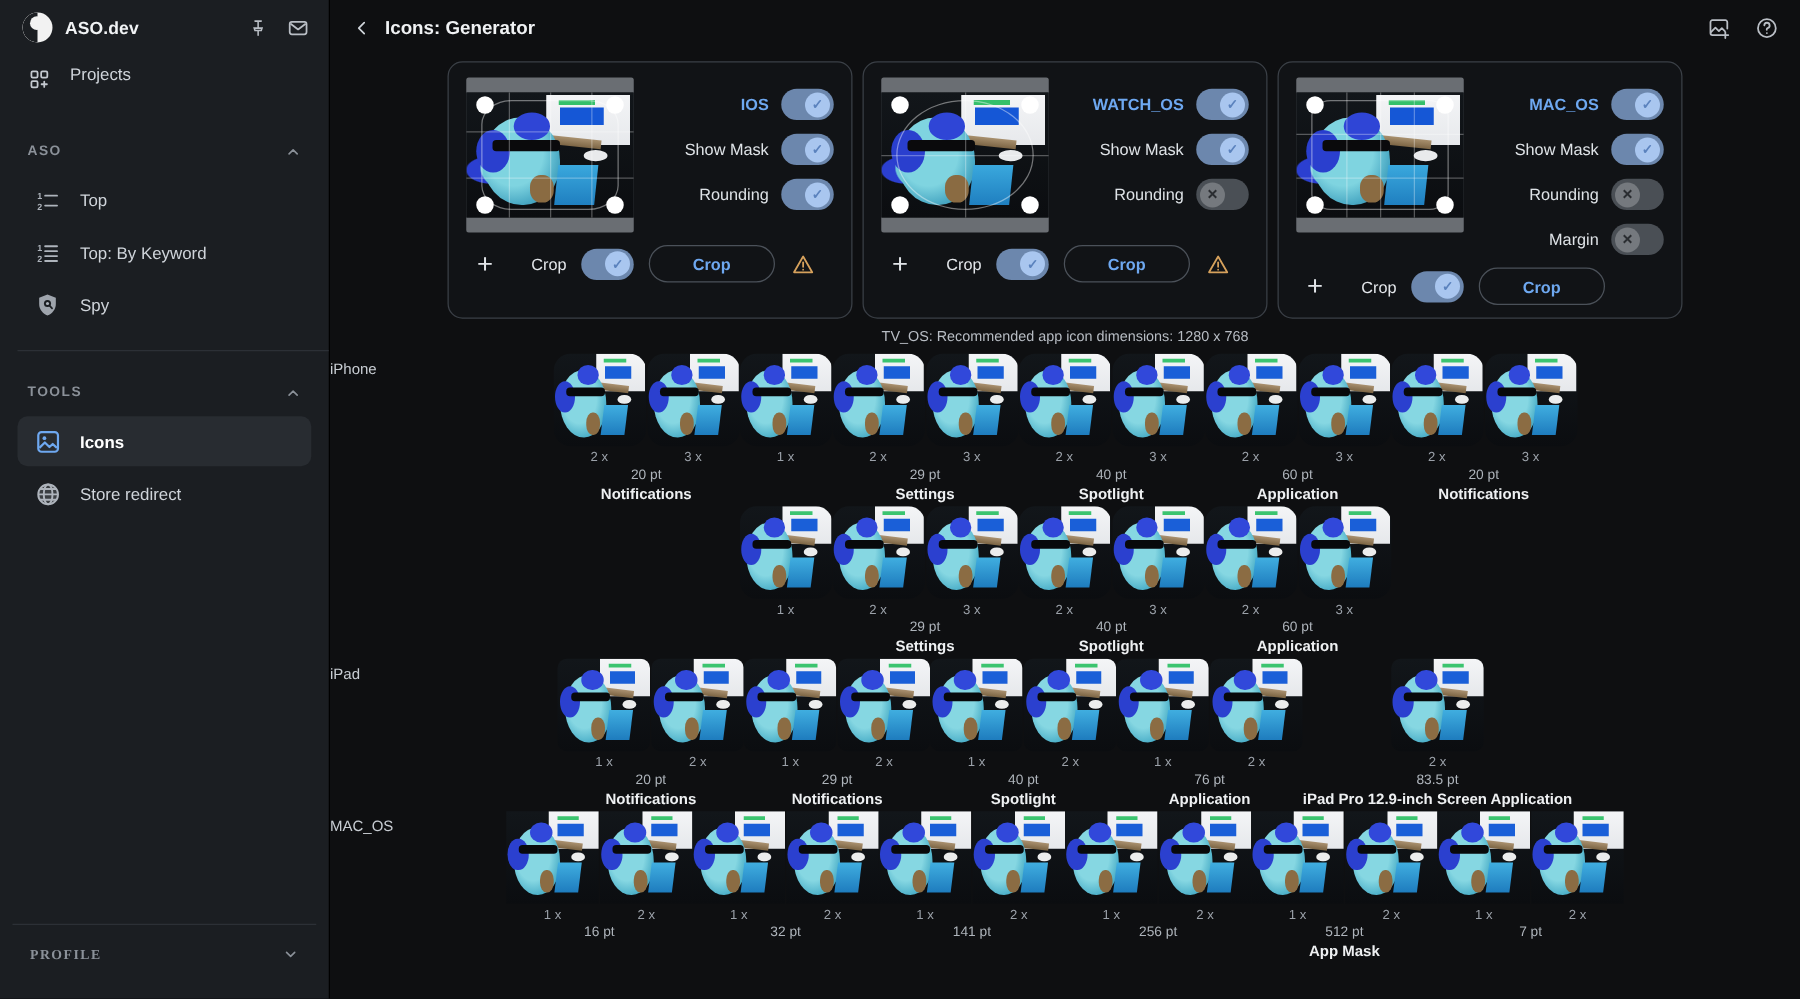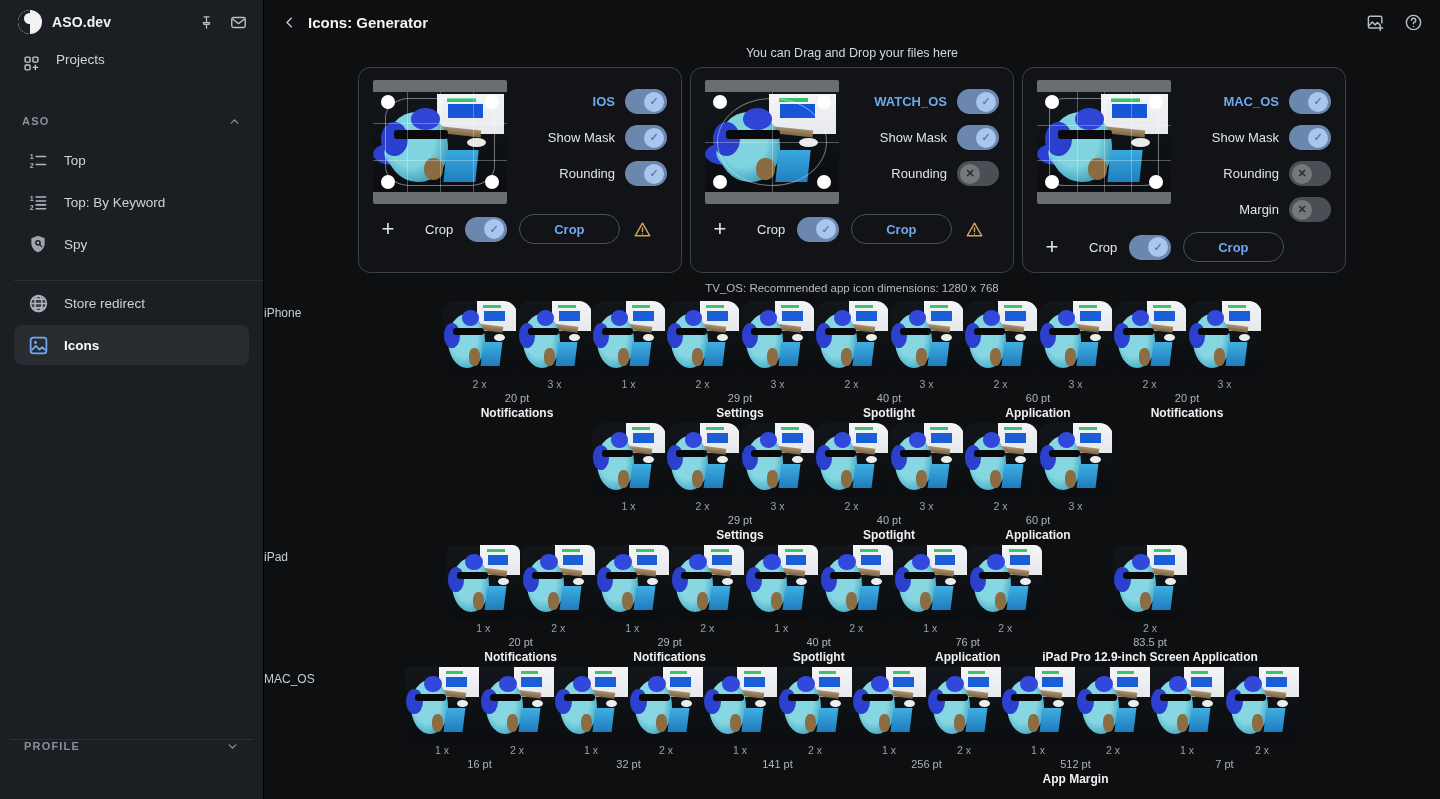--- a/index.html
+++ b/index.html
@@ -69,22 +69,23 @@
     height: 40px; margin: 2px 14px 0 14px; padding: 0 12px;
     border-radius: 8px; cursor: pointer;
   }
   .sb-item.active { background: #282c31; }
   .sb-item.active .sb-label { color: #ffffff; font-weight: 600; }
   .sb-item-icon { width: 24px; height: 24px; display:flex; align-items:center; justify-content:center; flex: 0 0 24px; color:#aeb4bc; }
   .divider { height: 1px; background: #2c3036; margin: 16px 0 0 14px; }
   .sb-fill { flex: 1; }
   .profile {
     height: 48px; margin: 0 10px 12px 10px; padding: 0 14px;
-    display: flex; border-top: 1px solid #2c3036;
+    display: flex; align-items: center; border-top: 1px solid #2c3036;
     cursor: pointer;
+    font-family: Liberation Serif, serif;
   }
   .profile .sb-section-title { font-size: 11px; }
 
   
   .main { flex: 1; height: 799px; position: relative; background: #0e0f11; overflow: hidden; }
   .topbar {
     height: 44px; display: flex; align-items: center; padding: 0 16px 0 14px;
   }
   .back-btn { width: 22px; height: 22px; display:flex; align-items:center; justify-content:center; color:#cfd4da; cursor:pointer; }
   .page-title { font-size: 15px; font-weight: 600; color: #f0f2f4; margin-left: 8px; }
@@ -331,42 +332,50 @@
           <circle cx="12" cy="10.5" r="3.4" fill="#1b1e22"></circle>
           <circle cx="12" cy="10.5" r="1.5" fill="currentColor"></circle>
           <path d="M14.2 12.8l2.2 2.4" stroke="#1b1e22" stroke-width="1.6" stroke-linecap="round"></path>
         </svg>
       </span>
       <span class="sb-label">Spy</span>
     </div>
 
     <div class="divider"></div>
 
+    <div class="sb-section">
+      <span class="sb-section-title">TOOLS</span>
+      <span class="chev">
+        <svg width="13" height="13" viewBox="0 0 24 24" fill="none" stroke="currentColor" stroke-width="2.4" stroke-linecap="round" stroke-linejoin="round">
+            <path d="M6 15l6-6 6 6"></path>
+          </svg>
+      </span>
+    </div>
+
+    <div class="sb-item active">
+      <span class="sb-item-icon" style="color:#6ea8f0;">
+        <svg width="21" height="21" viewBox="0 0 24 24" fill="none" stroke="currentColor" stroke-width="2" stroke-linejoin="round">
+          <rect x="3" y="3" width="18" height="18" rx="3"></rect>
+          <circle cx="8.6" cy="8.6" r="1.7" fill="currentColor" stroke="none"></circle>
+          <path d="M4 17.5l5-5 4.2 4.2 3-2.8L20 17.5"></path>
+        </svg>
+      </span>
+      <span class="sb-label">Icons</span>
+    </div>
 
     <div class="sb-item">
       <span class="sb-item-icon">
         <svg width="21" height="21" viewBox="0 0 24 24" fill="none" stroke="currentColor" stroke-width="1.8">
           <circle cx="12" cy="12" r="9" fill="currentColor" opacity=".22" stroke="none"></circle>
           <circle cx="12" cy="12" r="9"></circle>
           <ellipse cx="12" cy="12" rx="4" ry="9"></ellipse>
           <path d="M3 12h18M4.6 7h14.8M4.6 17h14.8"></path>
         </svg>
       </span>
       <span class="sb-label">Store redirect</span>
-    </div>
-
-    <div class="sb-item active">
-      <span class="sb-item-icon" style="color:#6ea8f0;">
-        <svg width="21" height="21" viewBox="0 0 24 24" fill="none" stroke="currentColor" stroke-width="2" stroke-linejoin="round">
-          <rect x="3" y="3" width="18" height="18" rx="3"></rect>
-          <circle cx="8.6" cy="8.6" r="1.7" fill="currentColor" stroke="none"></circle>
-          <path d="M4 17.5l5-5 4.2 4.2 3-2.8L20 17.5"></path>
-        </svg>
-      </span>
-      <span class="sb-label">Icons</span>
     </div>
 
     <div class="sb-fill"></div>
 
     <div class="profile">
       <span class="sb-section-title">PROFILE</span>
       <span class="chev">
         <svg width="13" height="13" viewBox="0 0 24 24" fill="none" stroke="currentColor" stroke-width="2.4" stroke-linecap="round" stroke-linejoin="round">
             <path d="M6 9l6 6 6-6"></path>
           </svg>
@@ -395,21 +404,20 @@
         <span class="hicon">
           <svg width="19" height="19" viewBox="0 0 24 24" fill="none" stroke="currentColor" stroke-width="1.8" stroke-linecap="round">
             <circle cx="12" cy="12" r="9"></circle>
             <path d="M9.4 9.2a2.7 2.7 0 1 1 3.3 2.7c-.6.2-.8.7-.8 1.3v.5"></path>
             <circle cx="12" cy="17" r=".9" fill="currentColor" stroke="none"></circle>
           </svg>
         </span>
       </span>
     </div>
 
-    <div class="drag-hint">You can Drag and Drop your files here</div>
 
     <div class="panels">
 
       <div class="panel">
         <div class="panel-body">
           <div class="thumb-wrap">
             <div class="thumb-img">
               <div class="desk"></div>
                 <div class="greenbar"></div>
                 <div class="screen"></div>
@@ -1329,21 +1337,21 @@
                     <div class="d-blue1"></div>
                     <div class="d-blue2"></div>
                     <div class="d-glass"></div>
                     <div class="d-paw"></div>
                     <div class="d-laptop"></div>
                   </div>
                   <div class="ic-scale">2 x</div>
                 </div>
               </div>
               <div class="group-pt">512 pt</div>
-              <div class="group-name">App Margin</div>
+              <div class="group-name">App Mask</div>
             </div>
             <div class="group">
               <div class="group-icons">
                 <div class="ic-cell">
                   <div class="ic-img" style="width: 74px; height: 74px; border-radius: 0px;">
                     <div class="d-desk"></div>
                     <div class="d-green"></div>
                     <div class="d-screen"></div>
                     <div class="d-stick"></div>
                     <div class="d-mouse"></div>

